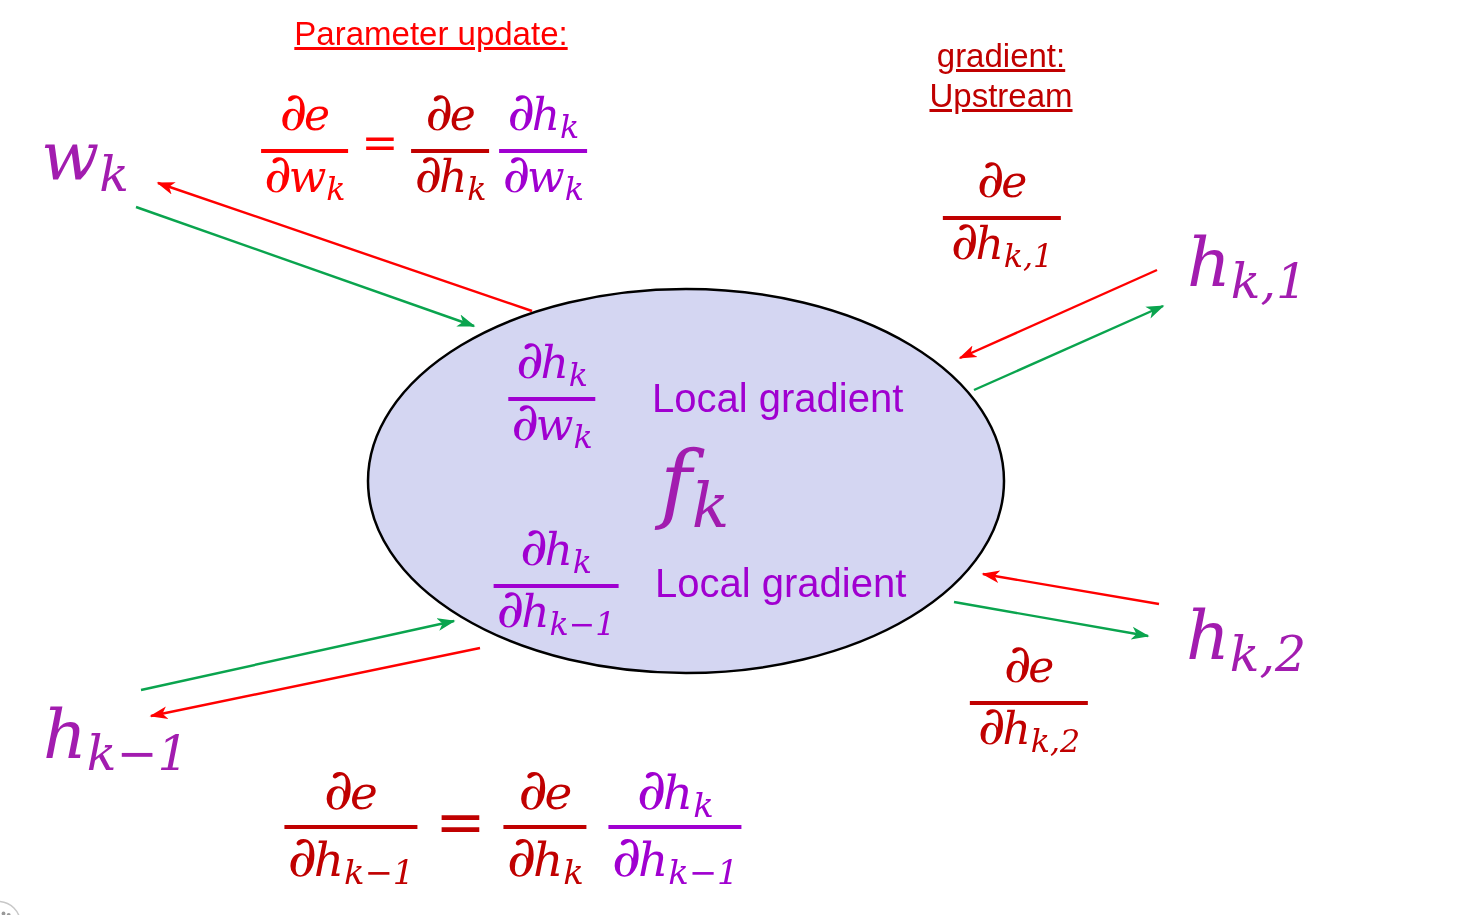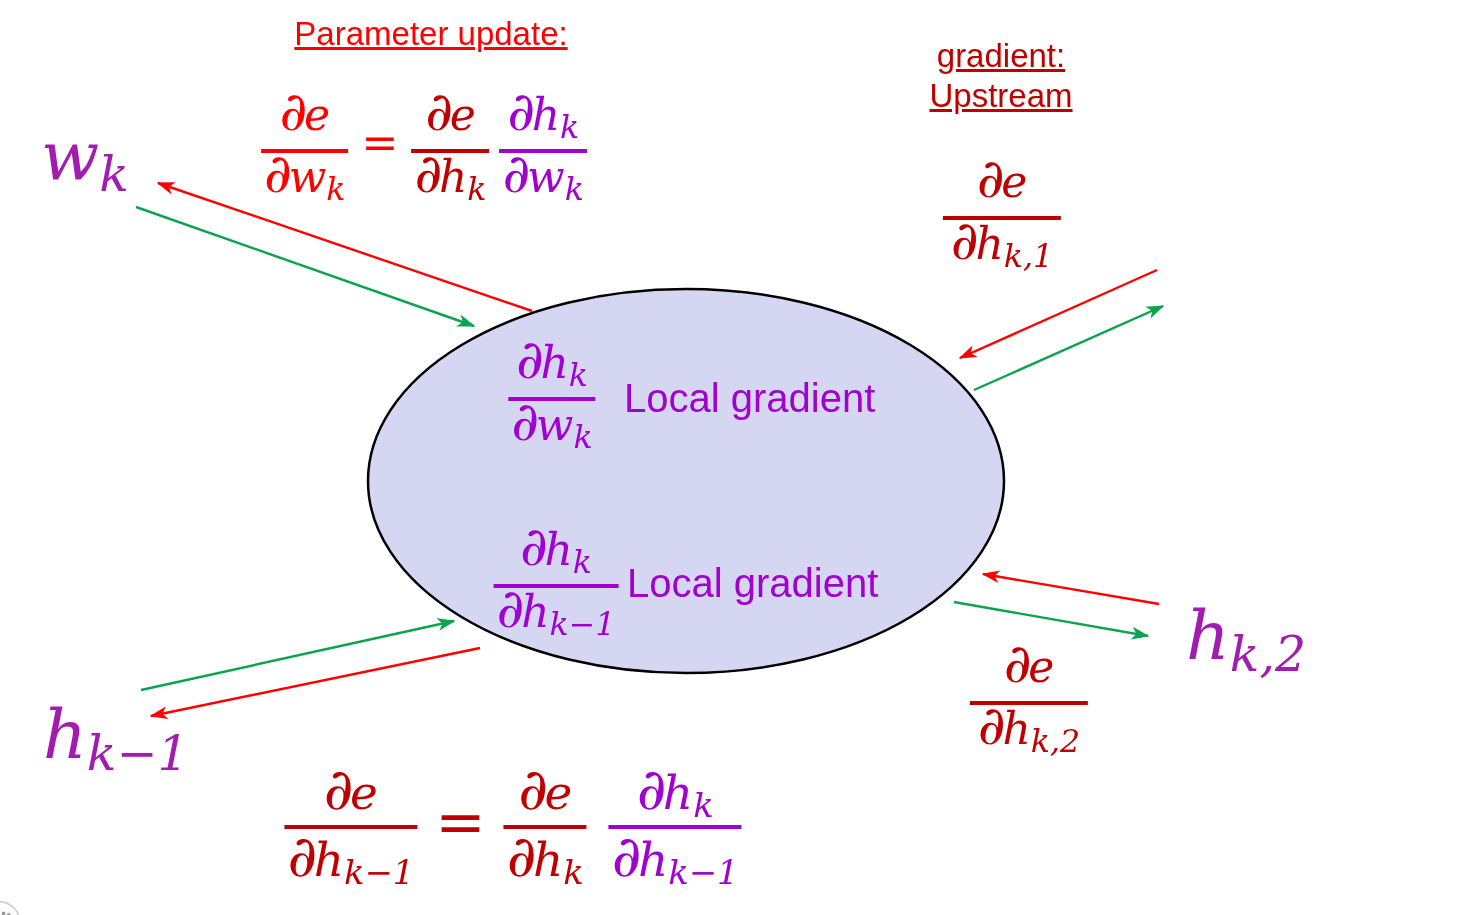--- a/index.html
+++ b/index.html
@@ -37,21 +37,21 @@
   .eq-math { font-size: 44px; }
   .eqsign { font-family: "DejaVu Serif", serif; font-style: normal; padding: 0 13px; position: relative; top: -4px; }
   .eqsign.big { font-size: 1.28em; padding: 0 14px; top: -5px; }
   .tight .num { padding-bottom: 9px; }
   .tight .eqsign { padding: 0 18px; }
   .frac.wide .num, .frac.wide .den { padding-left: 8px; padding-right: 8px; }
   .tight .den { padding-top: 7px; }
 
   .iolabel { font-size: 68px; }
   .fk { font-size: 86px; }
-  .localgrad { font-size: 40px; }
+  .localgrad { font-size: 40px; margin-left: 28px; }
 </style>
 </head>
 <body>
 
 <div id="canvas">
 
   <svg class="layer" width="1465" height="915" viewBox="0 0 1465 915">
     <defs>
       <marker id="head-red" markerUnits="userSpaceOnUse" markerWidth="20" markerHeight="15" refX="16.5" refY="7" orient="auto">
         <path d="M0,0.6 L18,7 L0,13.4 L4.8,7 Z" fill="var(--bright-red, #ff0000)"></path>
@@ -110,20 +110,21 @@
   </div>
 
   <div class="eqrow eq-math ccenter" style="left:1002px; top:213px;">
     <span class="frac wide c-dred">
       <span class="num math"><span class="base"><span class="pd">∂</span><span class="base">e</span></span></span>
       <span class="bar"></span>
       <span class="den math"><span class="base"><span class="pd">∂</span><span class="base">h</span></span><span class="sub">k,1</span></span>
     </span>
   </div>
 
+  <div class="abs math iolabel c-black" style="left:1187px; top:229px;"><span class="base"><span class="base">h</span></span><span class="sub">k,1</span></div>
   <div class="abs math iolabel c-black" style="left:1186px; top:602px;"><span class="base"><span class="base">h</span></span><span class="sub">k,2</span></div>
 
   <div class="eqrow eq-math ccenter" style="left:1029px; top:698px;">
     <span class="frac wide c-dred">
       <span class="num math"><span class="base"><span class="pd">∂</span><span class="base">e</span></span></span>
       <span class="bar"></span>
       <span class="den math"><span class="base"><span class="pd">∂</span><span class="base">h</span></span><span class="sub">k,2</span></span>
     </span>
   </div>
 
@@ -151,20 +152,21 @@
 
   <div class="eqrow eq-math ccenter" style="left:552px; top:394px;">
     <span class="frac c-purple">
       <span class="num math"><span class="base"><span class="pd">∂</span><span class="base">h</span></span><span class="sub">k</span></span>
       <span class="bar"></span>
       <span class="den math"><span class="base"><span class="pd">∂</span><span class="base">w</span></span><span class="sub">k</span></span>
     </span>
   </div>
   <div class="abs sans localgrad c-purple" style="left:624px; top:376px;">Local gradient</div>
 
+  <div class="abs math fk c-black" style="left:660px; top:439px;"><span class="base"><span class="base">f</span></span><span class="sub">k</span></div>
 
   <div class="eqrow eq-math ccenter" style="left:556px; top:581px;">
     <span class="frac c-purple">
       <span class="num math"><span class="base"><span class="pd">∂</span><span class="base">h</span></span><span class="sub">k</span></span>
       <span class="bar"></span>
       <span class="den math"><span class="base"><span class="pd">∂</span><span class="base">h</span></span><span class="sub">k−1</span></span>
     </span>
   </div>
   <div class="abs sans localgrad c-purple" style="left:627px; top:561px;">Local gradient</div>
 

